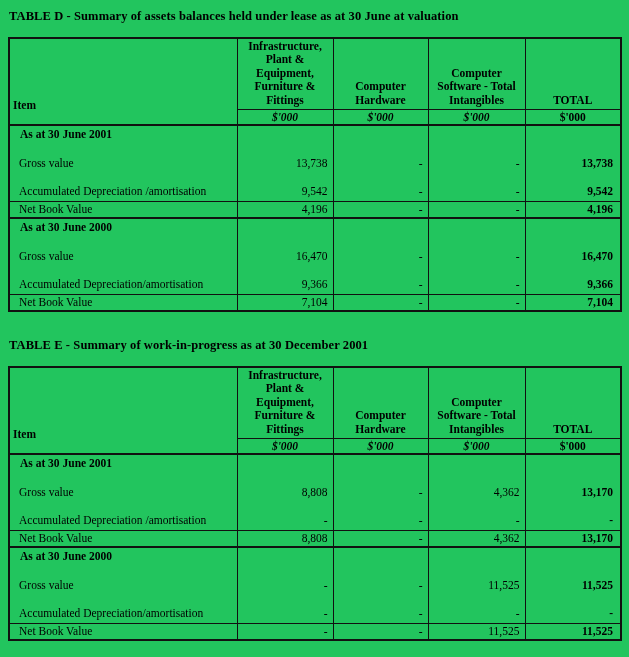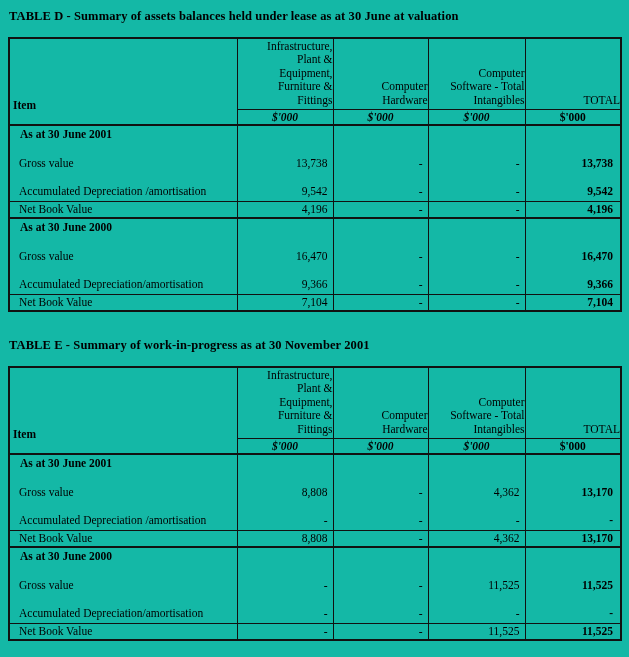--- a/index.html
+++ b/index.html
@@ -7,21 +7,21 @@
     padding: 0;
     background: #ffffff;
     font-family: "Liberation Serif", "DejaVu Serif", serif;
     color: #000;
   }
   .page {
     width: 629px;
     height: 657px;
     box-sizing: border-box;
     padding: 9px 9px 0 8px;
-    background: #14b8a6;
+    background: #22c55e;
     overflow: hidden;
   }
   .table-title {
     font-size: 12.5px;
     font-weight: bold;
     margin: 0 0 13px 1px;
     letter-spacing: 0.1px;
     white-space: nowrap;
   }
   .tbl-block.second { margin-top: 26px; }
@@ -55,22 +55,22 @@
 
   td.item-hdr {
     vertical-align: bottom;
     font-weight: bold;
     text-align: left;
     padding: 0 2px 13px 3px;
     border-bottom: 2px solid #111;
   }
   td.col-hdr {
     vertical-align: bottom;
-    text-align: right;
-    font-weight: normal;
+    text-align: center;
+    font-weight: bold;
     white-space: pre-line;
     line-height: 1.18;
     padding-bottom: 1px;
     border-bottom: 1px solid #111;
   }
   tr.unit-row td {
     text-align: center;
     font-weight: bold;
     font-style: italic;
     border-bottom: 2px solid #111;
@@ -193,21 +193,21 @@
         <td class="val">7,104</td>
         <td class="val">-</td>
         <td class="val">-</td>
         <td class="val total">7,104</td>
       </tr>
       </tbody>
     </table>
   </section>
 
   <section class="tbl-block second">
-    <h2 class="table-title">TABLE E - Summary of work-in-progress as at 30 November 2001</h2>
+    <h2 class="table-title">TABLE E - Summary of work-in-progress as at 30 December 2001</h2>
     <table class="fin-table">
       <colgroup>
         <col class="c-item">
           <col class="c-infra">
           <col class="c-hw">
           <col class="c-sw">
           <col class="c-total">
       </colgroup>
       <tbody>
       <tr class="hdr-row">

